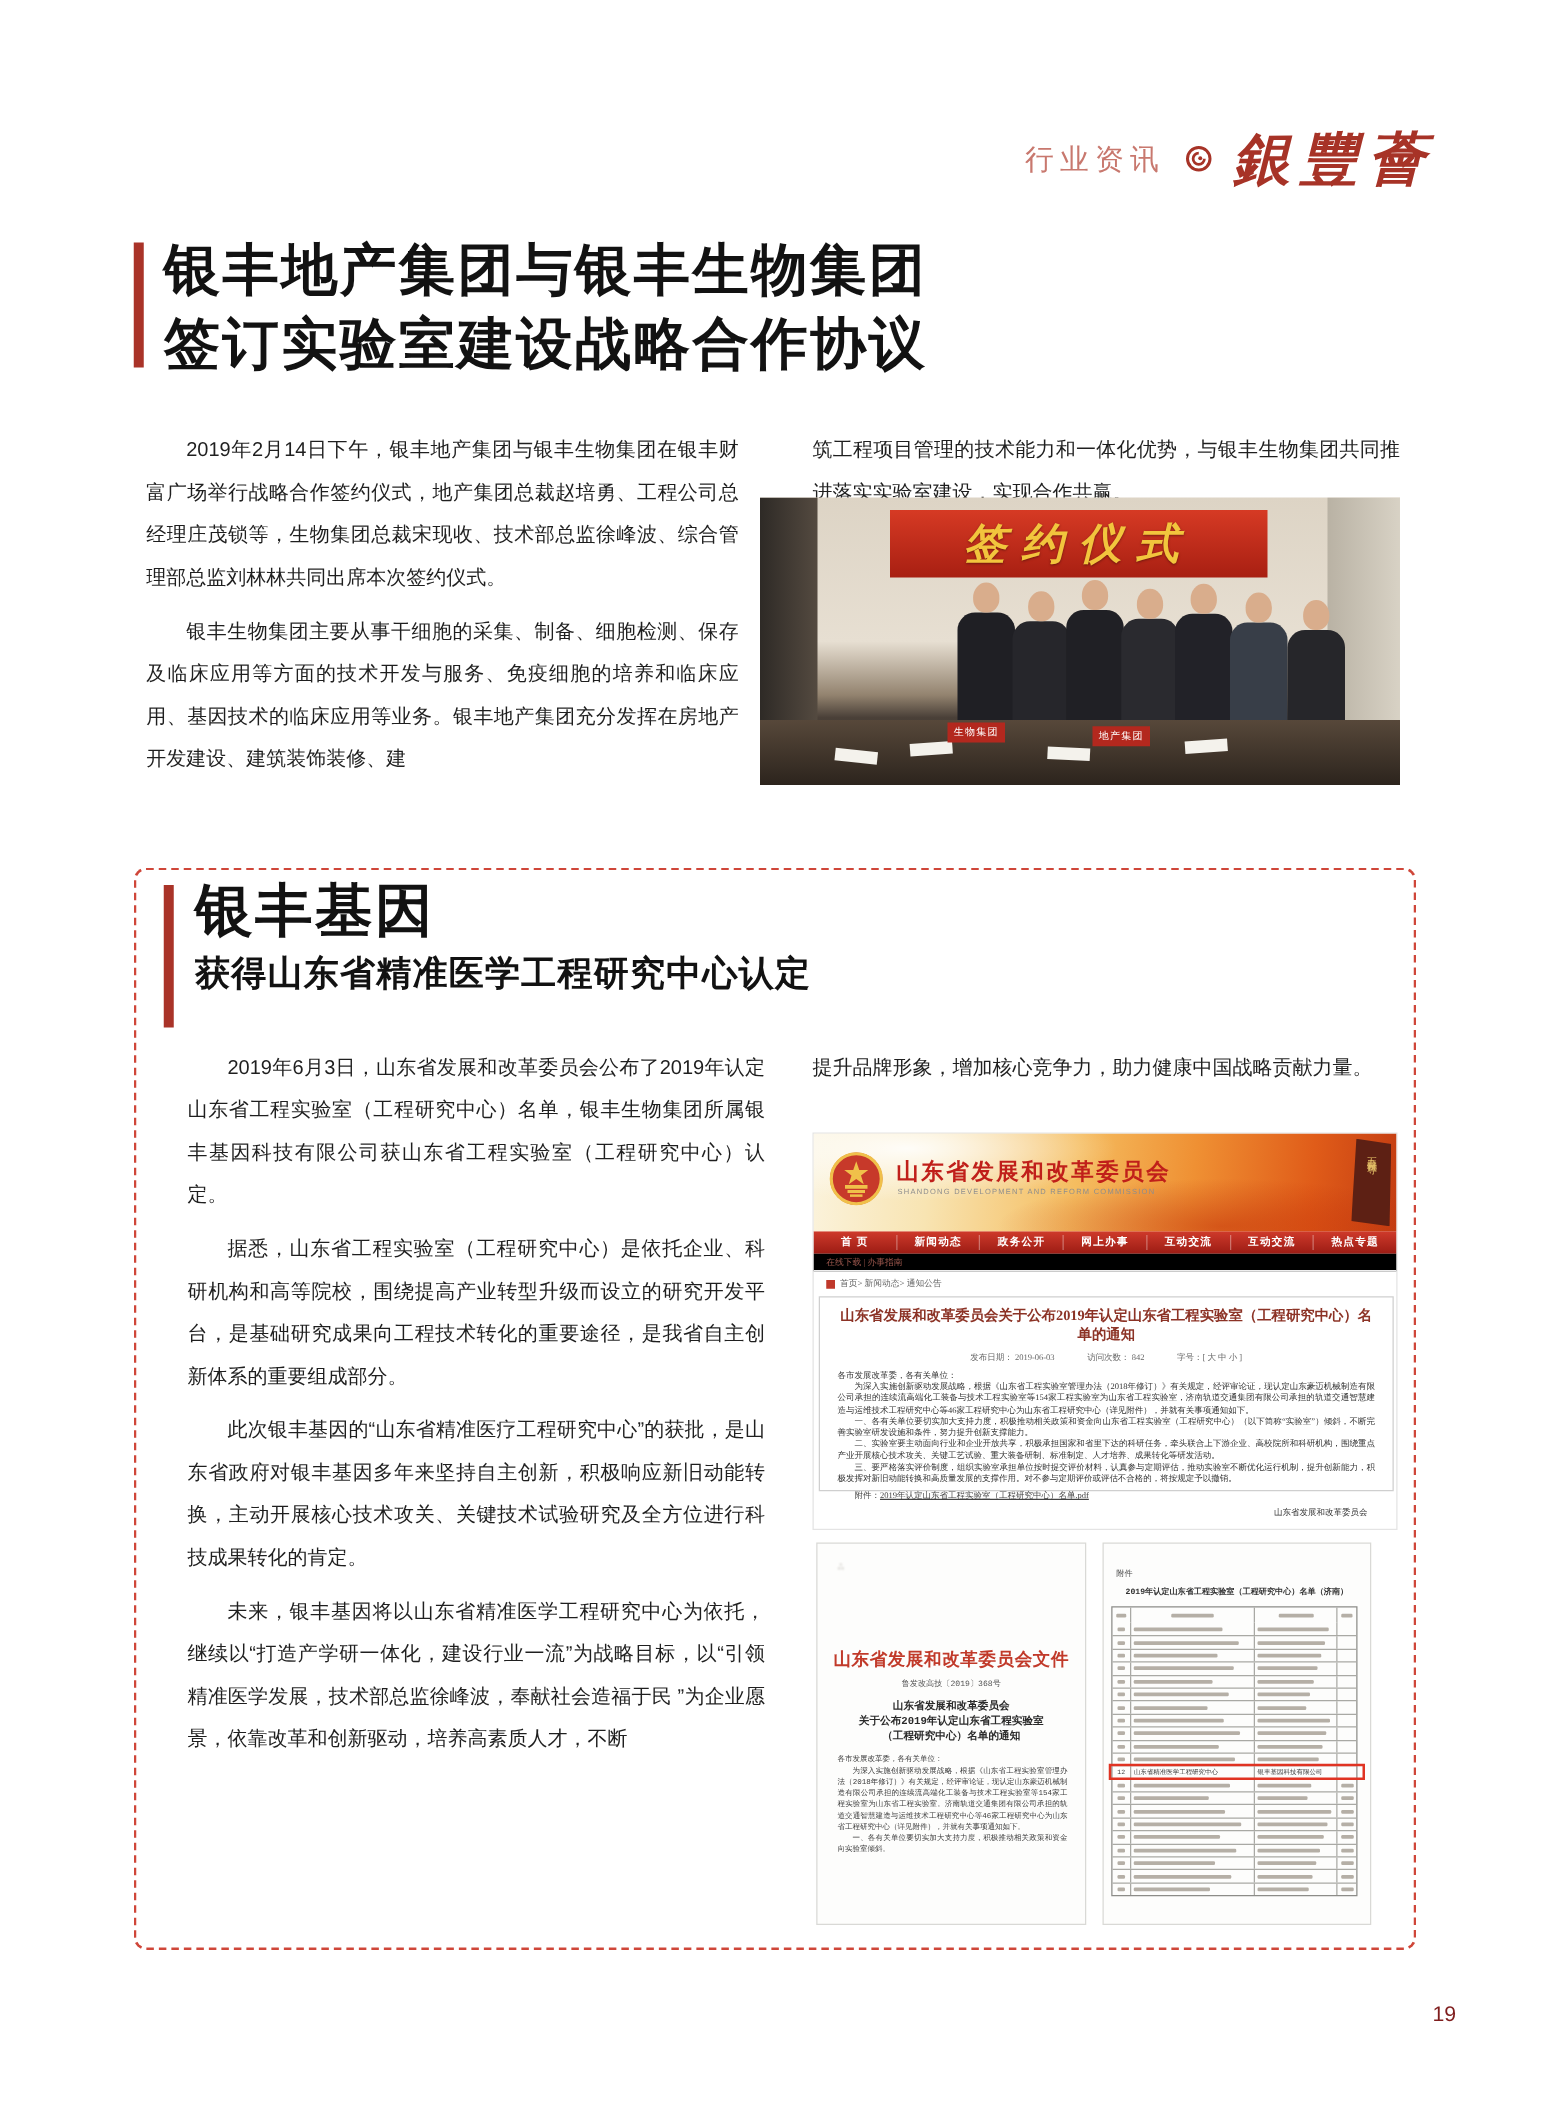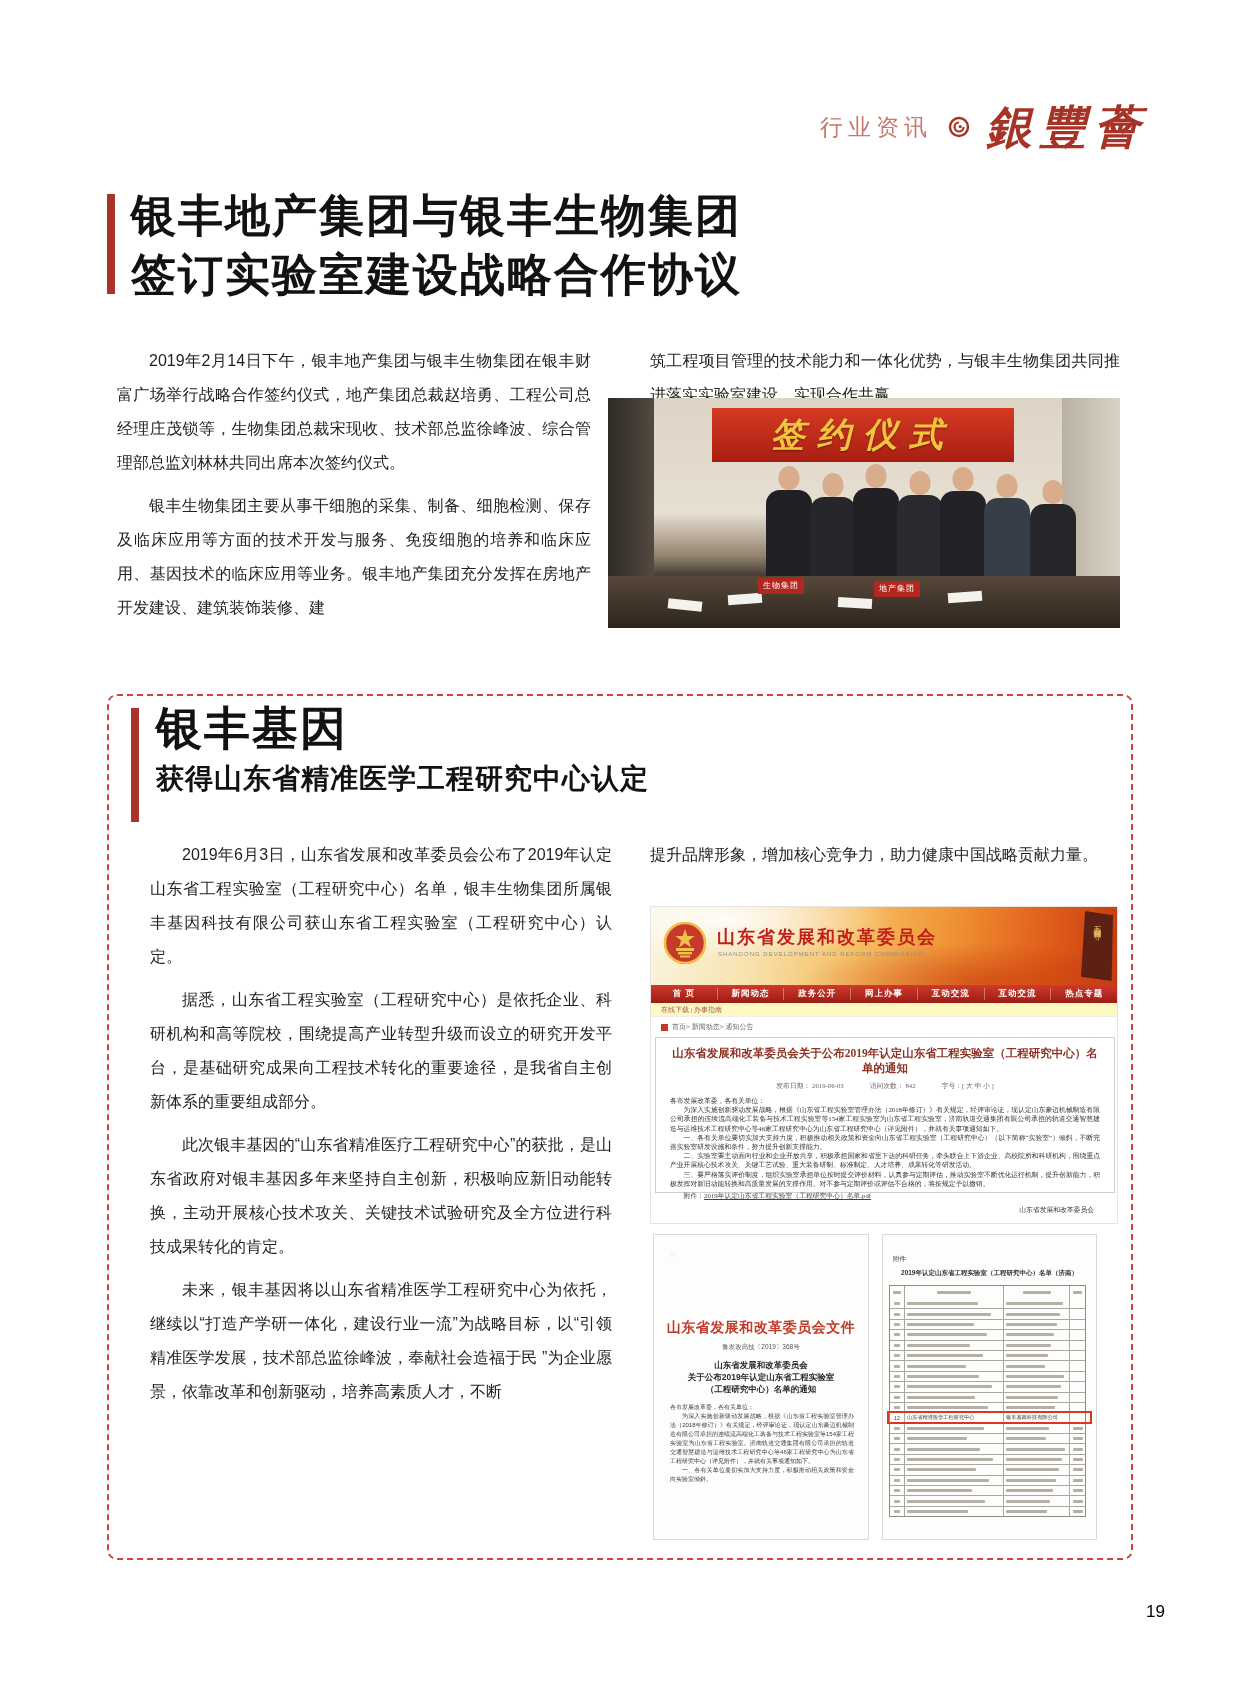--- a/index.html
+++ b/index.html
@@ -77,38 +77,38 @@
   .web-name { position:absolute; left:66px; top:18px; font-size:18px; font-weight:bold; color:#c01f1a; letter-spacing:2px; }
   .web-name-en { position:absolute; left:67px; top:44px; font-size:6px; color:#8d8d8d; letter-spacing:1px;
            font-family:"Liberation Sans", sans-serif; }
   .stone { position:absolute; right:4px; top:4px; width:34px; height:70px; background:#5d2014;
            clip-path:polygon(18% 0,100% 6%,96% 100%,6% 94%); display:flex; justify-content:center; }
   .stone span { writing-mode:vertical-rl; font-size:8px; color:#e8c56a; letter-spacing:2px; margin-top:8px; }
   .web-nav { display:flex; height:18px; background:linear-gradient(#cf3a2b,#9c1c14); align-items:center; }
   .web-nav span { flex:1; text-align:center; color:#fff; font-size:8.5px; font-weight:bold;
            border-right:1px solid rgba(255,255,255,.35); letter-spacing:1px; }
   .web-nav span:last-child { border-right:none; }
-  .web-strip { height:14px; background:#fef9c3; border-bottom:1px solid #eee; font-size:7px;
+  .web-strip { height:14px; background:#000000; border-bottom:1px solid #eee; font-size:7px;
            color:#9b564c; line-height:14px; padding-left:10px; }
   .web-crumb { height:20px; display:flex; align-items:center; gap:4px; padding-left:10px;
            font-size:7px; color:#666; }
   .crumb-ico { width:7px; height:7px; background:#c0392b; display:inline-block; }
   .notice { position:absolute; left:4px; top:130px; width:460px; height:156px;
            border:1px solid #cfcfcf; padding:8px 14px 6px; }
   .notice-title { text-align:center; font-size:11.5px; font-weight:bold; color:#8c3326; line-height:15px; }
   .notice-meta { display:flex; justify-content:center; gap:26px; font-size:6.8px; color:#666; margin-top:5px; }
   .notice-body { margin-top:5px; font-size:6.8px; line-height:9.2px; color:#333; text-align:justify; }
   .notice-body p { text-indent:2em; }
   .notice-body p.salut { text-indent:0; }
   .notice-attach { margin-top:3px; font-size:6.8px; color:#444; text-indent:2em; }
   .notice-attach u { text-decoration:underline; }
   .notice-sign { margin-top:4px; text-align:right; font-size:6.8px; color:#333; padding-right:6px; }
   
   .scan { position:absolute; top:1234px; height:306px; background:#fdfdfc; border:1px solid #d9d9d6;
-          font-family:Liberation Sans, sans-serif; }
+          font-family:Liberation Mono, monospace; }
   .scan-left { left:653px; width:216px; }
   .scan-right { left:882px; width:215px; }
   .smudge { position:absolute; left:16px; top:14px; width:16px; height:10px; color:#b9b5ae; font-size:9px;
           filter:blur(1px); }
   .doc-redhead { position:absolute; left:0; top:84px; width:100%; text-align:center;
           color:#c13a2a; font-weight:bold; font-size:14px; letter-spacing:0.5px; }
   .doc-number { position:absolute; left:0; top:108px; width:100%; text-align:center; font-size:6.5px; color:#555; }
   .doc-title { position:absolute; left:0; top:124px; width:100%; text-align:center;
           font-size:8.5px; font-weight:bold; color:#2a2a2a; line-height:12px; }
   .doc-body { position:absolute; left:16px; top:168px; width:184px; font-size:6px; line-height:9px;
@@ -122,21 +122,21 @@
   .att-row { display:flex; border-top:1px solid #a9a9a4; }
   .att-row:first-child { border-top:none; }
   .att-row > div { border-left:1px solid #a9a9a4; display:flex; align-items:center; padding:0 2px; overflow:hidden; }
   .att-row > div:first-child { border-left:none; justify-content:center; }
   .c-no { width:14px; } .c-name { width:99px; } .c-unit { width:66px; } .c-note { width:16px; justify-content:center; }
   .att-head { height:12px; } .att-data { height:10.4px; }
   .bar { height:3px; background:#b5afa6; border-radius:1px; }
   .att-txt { font-size:5.2px; color:#3a3a3a; white-space:nowrap; }
   .hl-box { position:absolute; left:-3px; width:205px; height:13px; border:2px solid #e03322; z-index:3; }
   
-  .page-no { position:absolute; left:1146px; top:1602px; font-size:17px; color:#000000; }
+  .page-no { position:absolute; left:1146px; top:1602px; font-size:17px; color:#7f1d1d; }
 </style>
 </head>
 <body>
 
 <div class="page">
 
   <div class="mag-header">
     <span class="section-label">行业资讯</span>
     <svg class="swirl" viewBox="0 0 26 26">
       <path d="M22 13a9 9 0 1 1-9-9c4.9 0 9 4 9 9z" fill="none" stroke="#a73327" stroke-width="2.4"></path>

